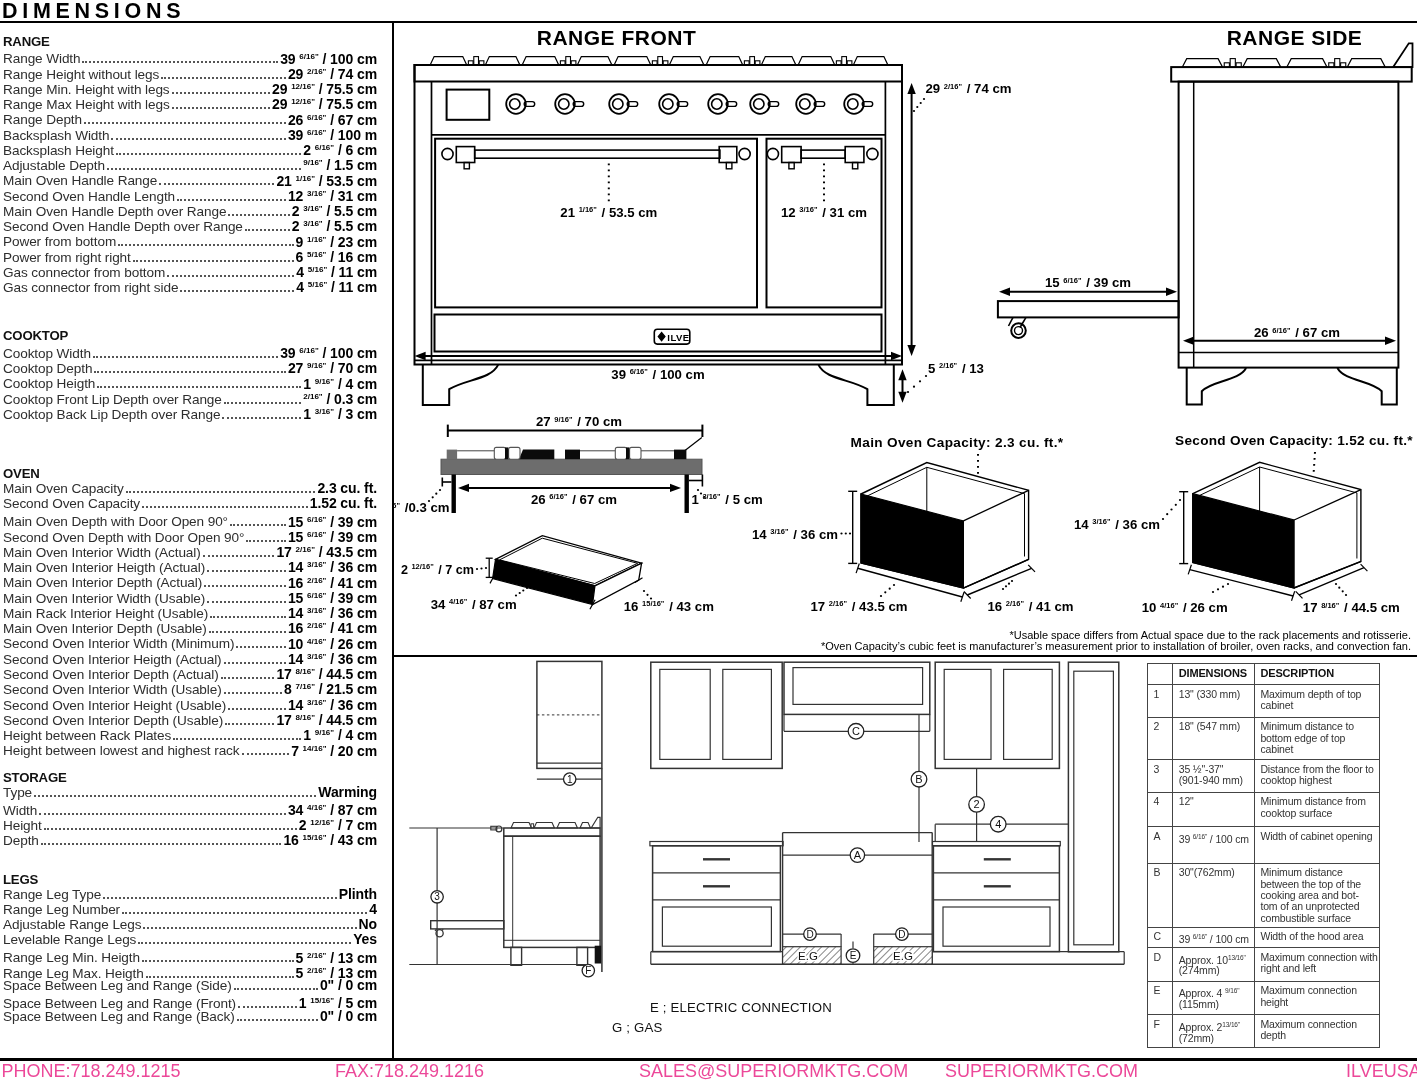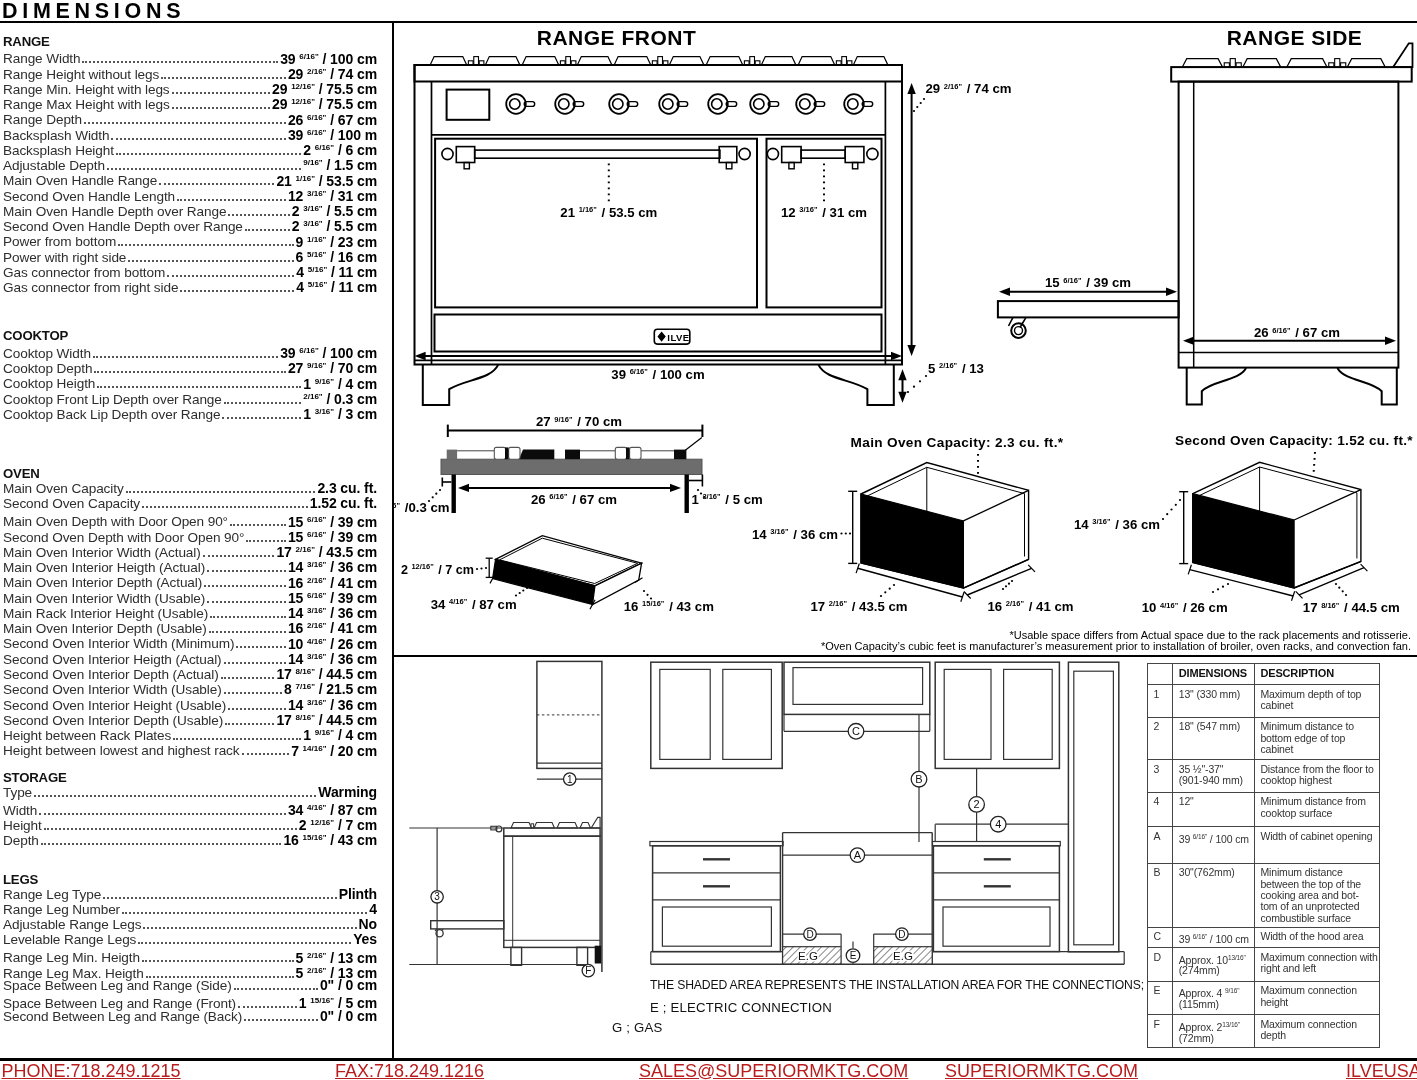--- a/index.html
+++ b/index.html
@@ -19,21 +19,21 @@
   .f { font-size:8px; vertical-align:4.8px; letter-spacing:0; }
   #tbl { position:absolute; left:1147px; top:663px; width:233px; border-collapse:collapse;
          table-layout:fixed; font-size:10.5px; color:#333; }
   #tbl td { border:1.3px solid #444; vertical-align:top; padding:0; }
   #tbl td > div { overflow:hidden; padding:3.5px 1px 0 5.5px; line-height:11.4px; letter-spacing:-0.15px; }
   #tbl .c1 { width:24px; }
   #tbl .c2 { width:80px; }
   #tbl .c3 { width:123px; }
   #tbl .hd { font-weight:bold; font-size:11px; color:#111; letter-spacing:0.1px; }
   .tf { font-size:6.5px; vertical-align:3.5px; }
-  .ft { position:absolute; top:1061.5px; font-size:18px; line-height:18px; color:#b91c1c; letter-spacing:0; white-space:nowrap;text-decoration:underline; }
+  .ft { position:absolute; top:1061.5px; font-size:18px; line-height:18px; color:#ec4899; letter-spacing:0; white-space:nowrap; }
   .note { position:absolute; font-size:13.2px; color:#111; letter-spacing:0.2px; white-space:nowrap; }
 </style></head>
 <body>
 <div id="page">
   <div id="title">DIMENSIONS</div>
   <div class="hline" style="left:0;top:20.5px;width:1417px;height:2.2px"></div>
   <div class="vline" style="left:392.3px;top:20.5px;width:2.2px;height:1039px"></div>
   <div class="hline" style="left:392.3px;top:655px;width:1025px;height:2px"></div>
   <div class="hline" style="left:0;top:1058.4px;width:1417px;height:2.2px"></div>
 <div class="sec" style="top:33.5px">
@@ -98,21 +98,21 @@
           <span class="l">Second Oven Handle Depth over Range</span>
           <span class="d"></span>
           <span class="v">2 <span class="f">3/16"</span> / 5.5 cm</span>
         </div>
 <div class="row">
           <span class="l">Power from bottom</span>
           <span class="d"></span>
           <span class="v">9 <span class="f">1/16"</span> / 23 cm</span>
         </div>
 <div class="row">
-          <span class="l">Power with right side</span>
+          <span class="l">Power from right right</span>
           <span class="d"></span>
           <span class="v">6 <span class="f">5/16"</span> / 16 cm</span>
         </div>
 <div class="row">
           <span class="l">Gas connector from bottom</span>
           <span class="d"></span>
           <span class="v">4 <span class="f">5/16"</span> / 11 cm</span>
         </div>
 <div class="row">
           <span class="l">Gas connector from right side</span>
@@ -308,21 +308,21 @@
           <span class="l">Space Between Leg and Range (Side)</span>
           <span class="d"></span>
           <span class="v">0" / 0 cm</span>
         </div>
 <div class="row">
           <span class="l">Space Between Leg and Range (Front)</span>
           <span class="d"></span>
           <span class="v">1 <span class="f">15/16"</span> / 5 cm</span>
         </div>
 <div class="row">
-          <span class="l">Second Between Leg and Range (Back)</span>
+          <span class="l">Space Between Leg and Range (Back)</span>
           <span class="d"></span>
           <span class="v">0" / 0 cm</span>
         </div>
 </div>
     </div>
 <svg class="abs" style="left:393px;top:21px" width="1024" height="635" viewBox="393 21 1024 635" font-family="Liberation Sans, sans-serif">
       <text x="616.5" y="45" font-size="21" font-weight="bold" text-anchor="middle" letter-spacing="0.5" fill="#000">RANGE FRONT</text>
       <text x="1294.5" y="45" font-size="21" font-weight="bold" text-anchor="middle" letter-spacing="0.5" fill="#000">RANGE SIDE</text>
       <path d="M430.044,65.2 L434.132,56.6 L462.748,56.6 L466.836,65.2 Z" fill="none" stroke="#000" stroke-width="1.2"></path>
       <rect x="468.369" y="60.800000000000004" width="4.7012" height="4.4" fill="none" stroke="#000" stroke-width="1.1"></rect>
@@ -684,21 +684,20 @@
       <line x1="853" y1="941.5" x2="853" y2="948.2" stroke="#333" stroke-width="1.2" stroke-linecap="butt"></line>
       <circle cx="853" cy="955.6" r="6.8" fill="#fff" stroke="#222" stroke-width="1.3"></circle>
       <text x="853" y="959.2" font-size="10" text-anchor="middle" fill="#111">E</text>
       <line x1="853" y1="962.6" x2="853" y2="964.3" stroke="#333" stroke-width="1.1" stroke-linecap="butt"></line>
       <line x1="650.8" y1="951.7" x2="782.6" y2="951.7" stroke="#333" stroke-width="1.2" stroke-linecap="butt"></line>
       <line x1="932.2" y1="951.7" x2="1124.2" y2="951.7" stroke="#333" stroke-width="1.2" stroke-linecap="butt"></line>
       <line x1="650.8" y1="964.3" x2="1124.2" y2="964.3" stroke="#333" stroke-width="1.4" stroke-linecap="butt"></line>
       <line x1="650.8" y1="951.7" x2="650.8" y2="964.3" stroke="#333" stroke-width="1.2" stroke-linecap="butt"></line>
       <line x1="1124.2" y1="951.7" x2="1124.2" y2="964.3" stroke="#333" stroke-width="1.2" stroke-linecap="butt"></line>
     </svg>
-  <div class="note" style="left:650px;top:977.5px;font-size:12.2px;letter-spacing:-0.15px">THE SHADED AREA REPRESENTS THE INSTALLATION AREA FOR THE CONNECTIONS;</div>
   <div class="note" style="left:650px;top:999.8px">E ; ELECTRIC CONNECTION</div>
   <div class="note" style="left:612px;top:1019.6px">G ; GAS</div>
   <table id="tbl" cellspacing="0">
       <tbody>
         <tr>
           <td class="c1">
             <div style="height:16.5px"></div>
           </td>
           <td class="c2 hd">
             <div style="height:16.5px">DIMENSIONS</div>

